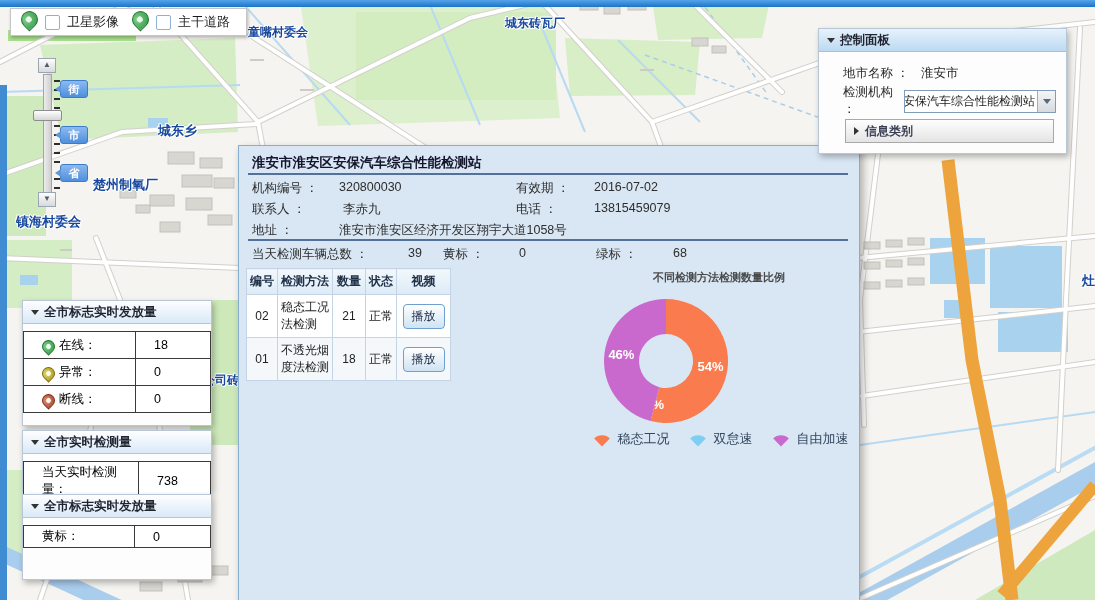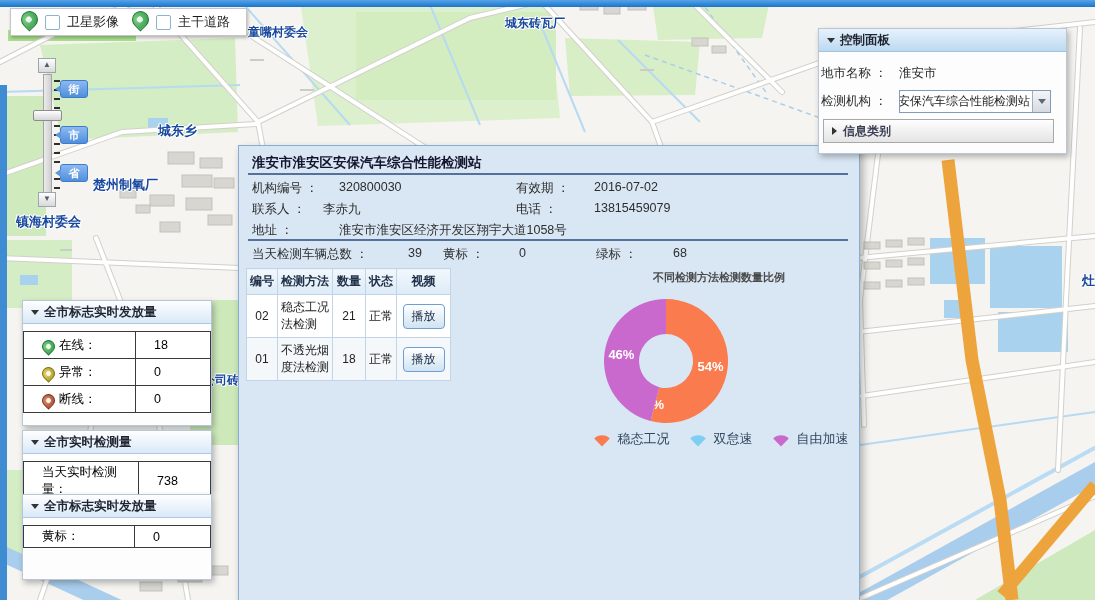--- a/index.html
+++ b/index.html
@@ -46,21 +46,21 @@
   .pin{position:relative;width:11px;height:11px;border-radius:50% 50% 50% 0;transform:rotate(-45deg);display:inline-block;margin:0 4px -2px 0;}
   .pin::after{content:"";position:absolute;left:3px;top:3px;width:5px;height:5px;border-radius:50%;background:#fff;opacity:.9;}
   .pin-green{background:radial-gradient(circle at 35% 35%,#7fd08a,#2c9a3e);border:1px solid #20772f;}
   .pin-yellow{background:radial-gradient(circle at 35% 35%,#e2d46a,#a99417);border:1px solid #7e6e10;}
   .pin-red{background:radial-gradient(circle at 35% 35%,#d98a6b,#a8452a);border:1px solid #7c3018;}
   .cellrow{display:flex;align-items:center;height:22px;}
 
   
   .cp{left:818px;top:28px;width:247px;z-index:6;}
   .cp .panel-h{background:linear-gradient(#e7f2fc,#bcd9f1);border-bottom:1px solid #9ec2e0;}
-  .cp-body{padding:9px 10px 8px 2px;font-size:12.5px;color:#2a2a2a;}
+  .cp-body{padding:9px 10px 8px 24px;font-size:12.5px;color:#2a2a2a;}
   .cp-row{display:flex;align-items:center;height:24px;margin-bottom:4px;}
   .cp-row .cp-lbl{width:78px;}
   .select{display:flex;width:150px;height:21px;border:1px solid #7f9db9;background:#fff;align-items:center;}
   .select .sel-text{flex:1;overflow:hidden;white-space:nowrap;direction:rtl;font-size:12px;color:#222;padding:0 2px;}
   .select .sel-btn{width:17px;height:100%;background:linear-gradient(#f4f5f7,#d6dadf);border-left:1px solid #9ab0c4;
     display:flex;align-items:center;justify-content:center;}
   .infocat{margin:6px 2px 2px 2px;height:22px;border:1px solid #a8a8a8;background:linear-gradient(#fefefe,#e4e4e4);
     display:flex;align-items:center;gap:6px;padding-left:8px;font-size:12px;font-weight:700;color:#3a3f54;}
 
   
@@ -331,21 +331,21 @@
 
   <div class="popup">
     <div class="pp-title">淮安市淮安区安保汽车综合性能检测站</div>
     <div class="pp-sep" style="top:27px;"></div>
 
     <div class="pp-lbl" style="left:13px;top:34px;">机构编号 ：</div>
     <div class="pp-val" style="left:100px;top:34px;">320800030</div>
     <div class="pp-lbl" style="left:277px;top:34px;">有效期 ：</div>
     <div class="pp-val" style="left:355px;top:34px;">2016-07-02</div>
     <div class="pp-lbl" style="left:13px;top:55px;">联系人 ：</div>
-    <div class="pp-val" style="left:84px;top:55px;">李赤九</div>
+    <div class="pp-val" style="left:104px;top:55px;">李赤九</div>
     <div class="pp-lbl" style="left:277px;top:55px;">电话 ：</div>
     <div class="pp-val" style="left:355px;top:55px;">13815459079</div>
     <div class="pp-lbl" style="left:13px;top:76px;">地址 ：</div>
     <div class="pp-val" style="left:100px;top:76px;">淮安市淮安区经济开发区翔宇大道1058号</div>
 
     <div class="pp-sep" style="top:93px;"></div>
 
     <div class="pp-lbl" style="left:13px;top:100px;">当天检测车辆总数 ：</div>
     <div class="pp-val" style="left:141px;top:100px;margin-left:28px;">39</div>
     <div class="pp-lbl" style="left:204px;top:100px;">黄标 ：</div>

